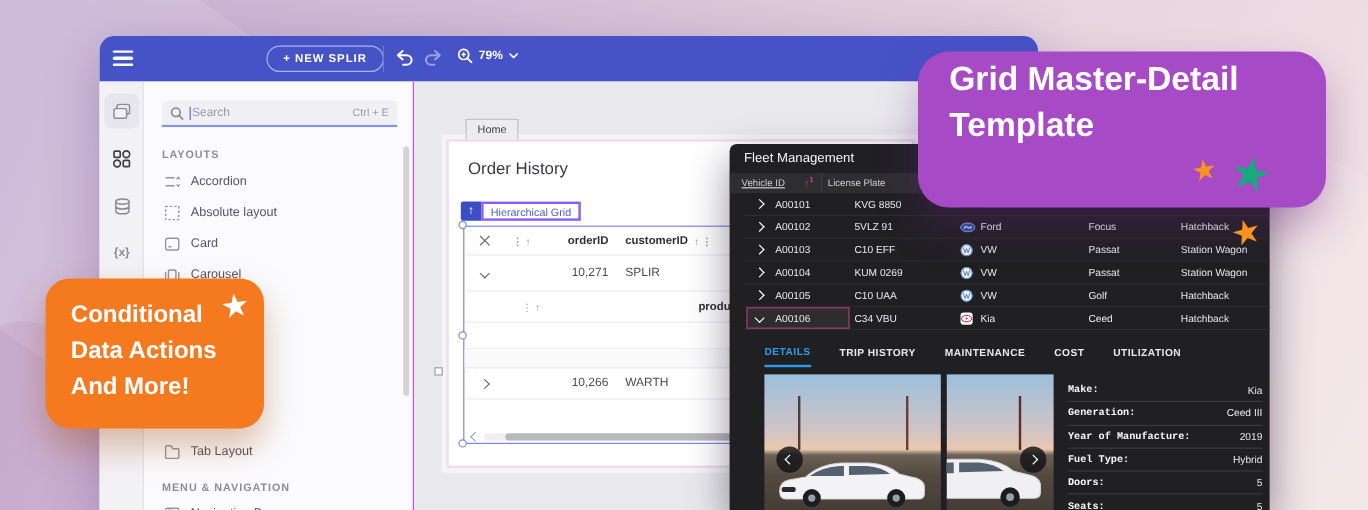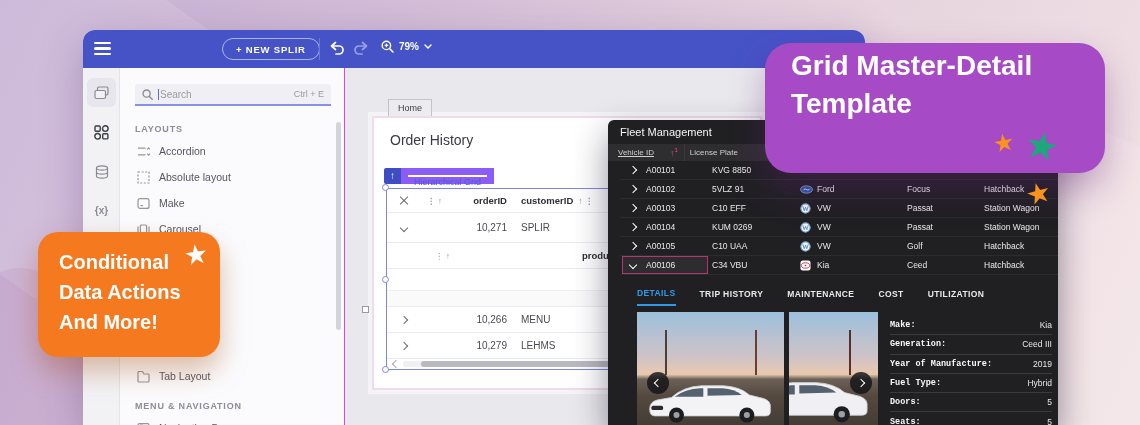--- a/index.html
+++ b/index.html
@@ -38,21 +38,21 @@
   .side-item svg{flex:none;}
   .panel-scroll{position:absolute;right:3px;top:54px;width:5px;height:208px;background:#d3d3da;border-radius:3px;cursor:pointer;}
   .canvas{flex:1;background:#e9e9ed;position:relative;overflow:hidden;}
   .home-tab{position:absolute;left:31px;top:31px;height:17px;padding:0 9px;background:#ececef;border:1px solid #c2c2ca;border-bottom:none;
     font-size:9px;color:#3c3c44;line-height:16px;z-index:2;cursor:pointer;margin-left:12px;}
   .artboard{position:absolute;left:27px;top:48px;width:390px;height:274px;background:#fff;border:2px solid #eedcec;box-shadow:0 0 0 4px rgba(255,255,255,.5);}
   .ab-handle{position:absolute;left:17px;top:238px;width:7px;height:7px;background:#fff;border:1px solid #9a9aa5;z-index:3;cursor:ew-resize;}
   .page-title{position:absolute;left:16px;top:14px;font-size:14px;color:#3a3a42;font-weight:400;}
   .sel-tag{position:absolute;left:10px;top:50px;display:flex;align-items:stretch;height:16px;z-index:3;cursor:pointer;}
   .sel-tag .arr{width:17px;background:#3f4dc5;color:#fff;font-size:10px;line-height:16px;text-align:center;border-radius:2px 0 0 2px;}
-  .sel-tag .lbl{border:7px solid #8b5cf6;background:#fff;color:#4d5cd0;font-size:9px;line-height:14px;padding:0 6px;}
+  .sel-tag .lbl{border:2px solid #8b5cf6;background:#fff;color:#4d5cd0;font-size:9px;line-height:14px;padding:0 6px;}
   .sel-box{position:absolute;left:12px;top:70px;width:362px;height:182px;border:1.5px solid #7b87e8;background:#fff;}
   .sel-dot{position:absolute;width:7px;height:7px;border-radius:50%;background:#fff;border:1.5px solid #7b87e8;z-index:4;}
   .grid{position:absolute;inset:0;overflow:hidden;font-size:10px;color:#4a4a52;}
   .g-row{display:flex;align-items:center;border-bottom:1px solid #ececf0;}
   .g-head{height:24px;font-weight:700;color:#2e2e36;font-size:9.5px;}
   .g-c1{width:34px;display:flex;align-items:center;justify-content:center;flex:none;}
   .g-c2{width:86px;display:flex;align-items:center;flex:none;}
   .g-c2 .icons{color:#9a9aa2;font-size:8.5px;margin-right:auto;padding-left:6px;}
   .g-c2 .val{margin-left:auto;}
   .g-c3{flex:1;display:flex;align-items:center;padding-left:14px;gap:5px;}
@@ -234,21 +234,21 @@
               </span>
               <span>Absolute layout</span>
             </div>
             <div class="side-item">
               <span>
                 <svg width="13" height="13" viewBox="0 0 13 13">
                   <rect x="1" y="1.6" width="11" height="9.8" rx="2" stroke="#9595a0" fill="none" stroke-width="1.2"></rect>
                   <path d="M3.4 8.6 h2.4" stroke="#9595a0" stroke-width="1.2"></path>
                 </svg>
               </span>
-              <span>Make</span>
+              <span>Card</span>
             </div>
             <div class="side-item">
               <span>
                 <svg width="13" height="13" viewBox="0 0 13 13">
                   <rect x="3.4" y="2" width="6.2" height="9" rx="1" stroke="#9595a0" fill="none" stroke-width="1.2"></rect>
                   <path d="M1 3.6 v5.8 M12 3.6 v5.8" stroke="#9595a0" stroke-width="1.2"></path>
                 </svg>
               </span>
               <span>Carousel</span>
             </div>
@@ -322,32 +322,21 @@
                   <div class="g-childempty"></div>
                   <div class="g-spacer"></div>
                   <div class="g-row g-datarow">
                     <div class="g-c1">
                       <i class="chev right"></i>
                     </div>
                     <div class="g-c2">
                       <span class="val">10,266</span>
                     </div>
                     <div class="g-c3">
-                      <span>MENU</span>
-                    </div>
-                  </div>
-                  <div class="g-row g-datarow">
-                    <div class="g-c1">
-                      <i class="chev right"></i>
-                    </div>
-                    <div class="g-c2">
-                      <span class="val">10,279</span>
-                    </div>
-                    <div class="g-c3">
-                      <span>LEHMS</span>
+                      <span>WARTH</span>
                     </div>
                   </div>
                 </div>
               <div class="g-scroll">
                 <i class="chev left" style="border-color:#a8a8b0"></i>
                 <div class="trk">
                     <div class="thumb"></div>
                   </div>
               </div>
             </div>

